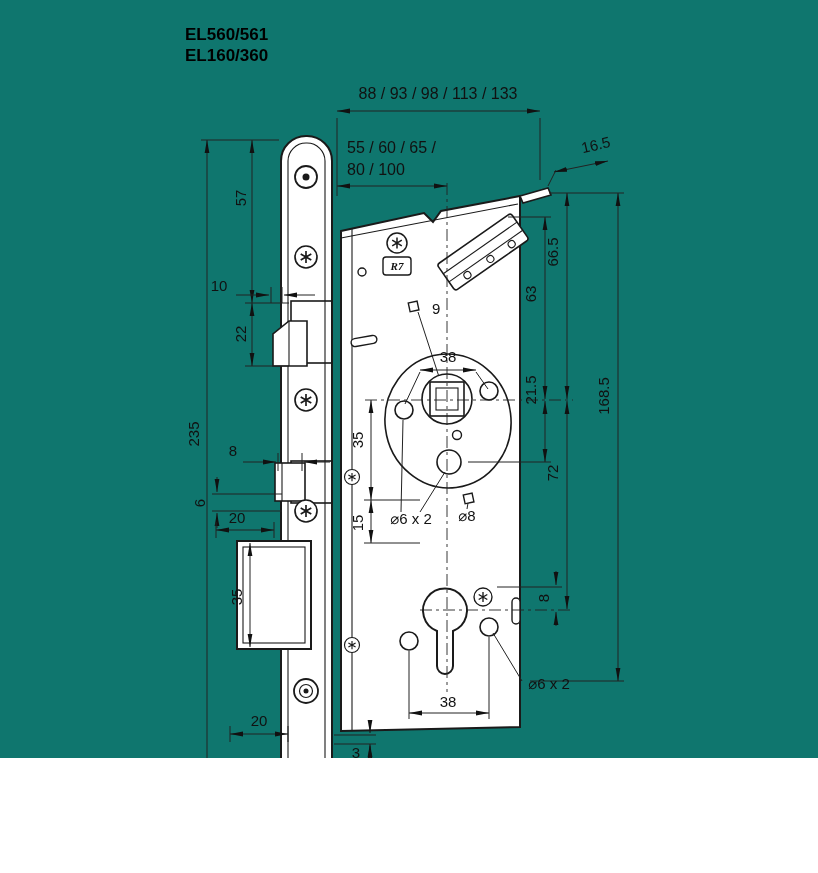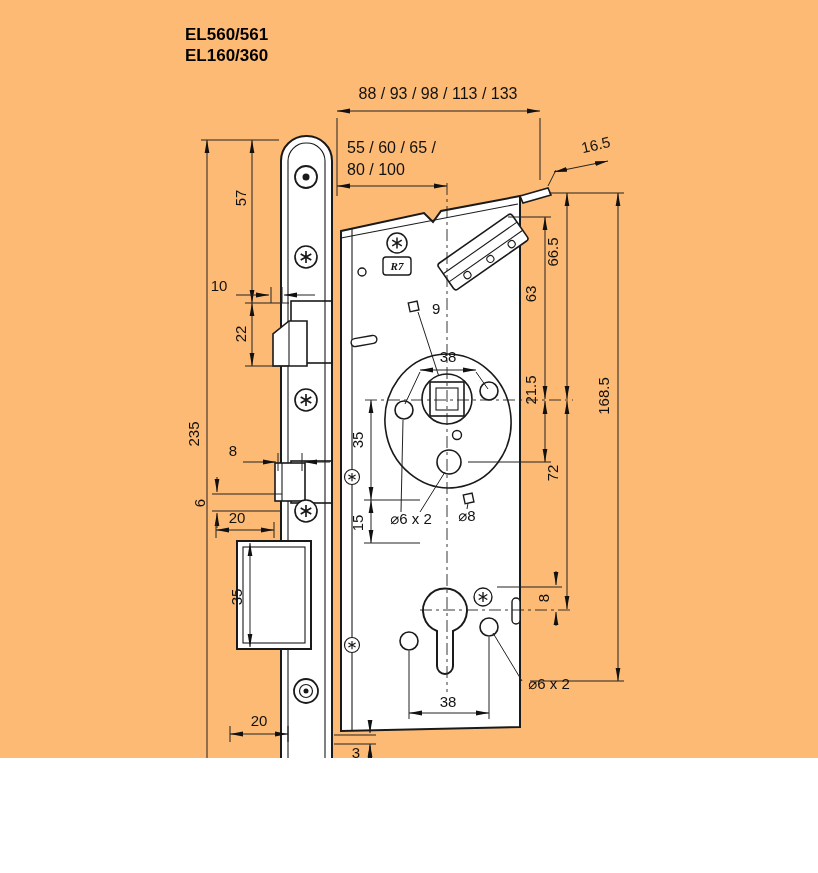--- a/index.html
+++ b/index.html
@@ -1,16 +1,16 @@
 <!DOCTYPE html>
 <html><head>
 <meta charset="utf-8">
 <style>
   html,body{margin:0;padding:0;background:#fff;}
-  #stage{position:relative;width:818px;height:758px;background:#fdba74;overflow:hidden;}
+  #stage{position:relative;width:818px;height:758px;background:#0f766e;overflow:hidden;}
   svg{position:absolute;left:0;top:0;}
   .ol2 {fill:#fff;stroke:#1a1a1a;stroke-width:2;}
   .ol16{fill:#fff;stroke:#1a1a1a;stroke-width:1.6;}
   .ln16{fill:none;stroke:#1a1a1a;stroke-width:1.6;}
   .ln14{fill:#fff;stroke:#1a1a1a;stroke-width:1.4;}
   .ln11{fill:none;stroke:#1a1a1a;stroke-width:1.1;}
   .ext {fill:none;stroke:#222;stroke-width:1;}
   .dl  {fill:none;stroke:#222;stroke-width:1;marker-start:url(#arr);marker-end:url(#arr);}
   .de  {fill:none;stroke:#222;stroke-width:1;marker-end:url(#arr);}
   .cl  {fill:none;stroke:#222;stroke-width:0.9;stroke-dasharray:12 4 3 4;}

